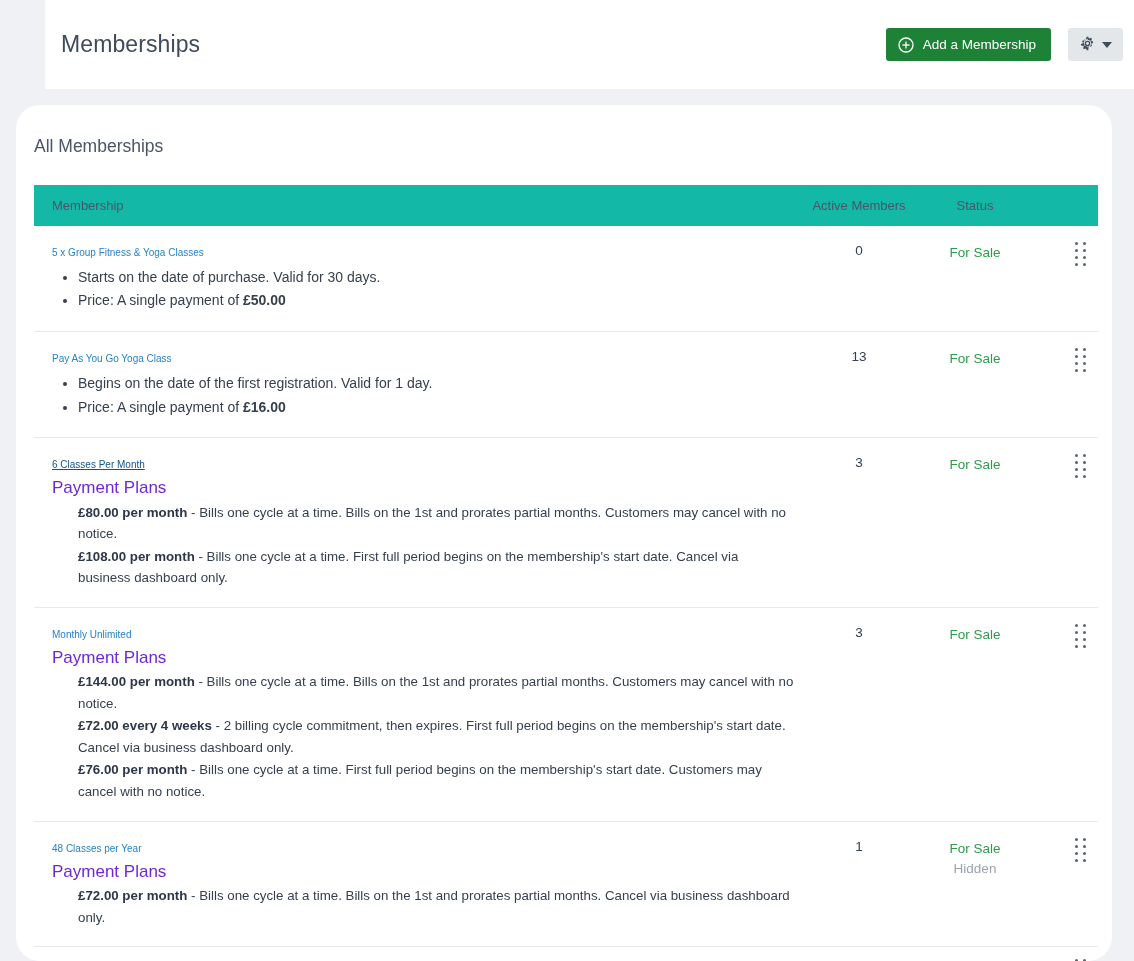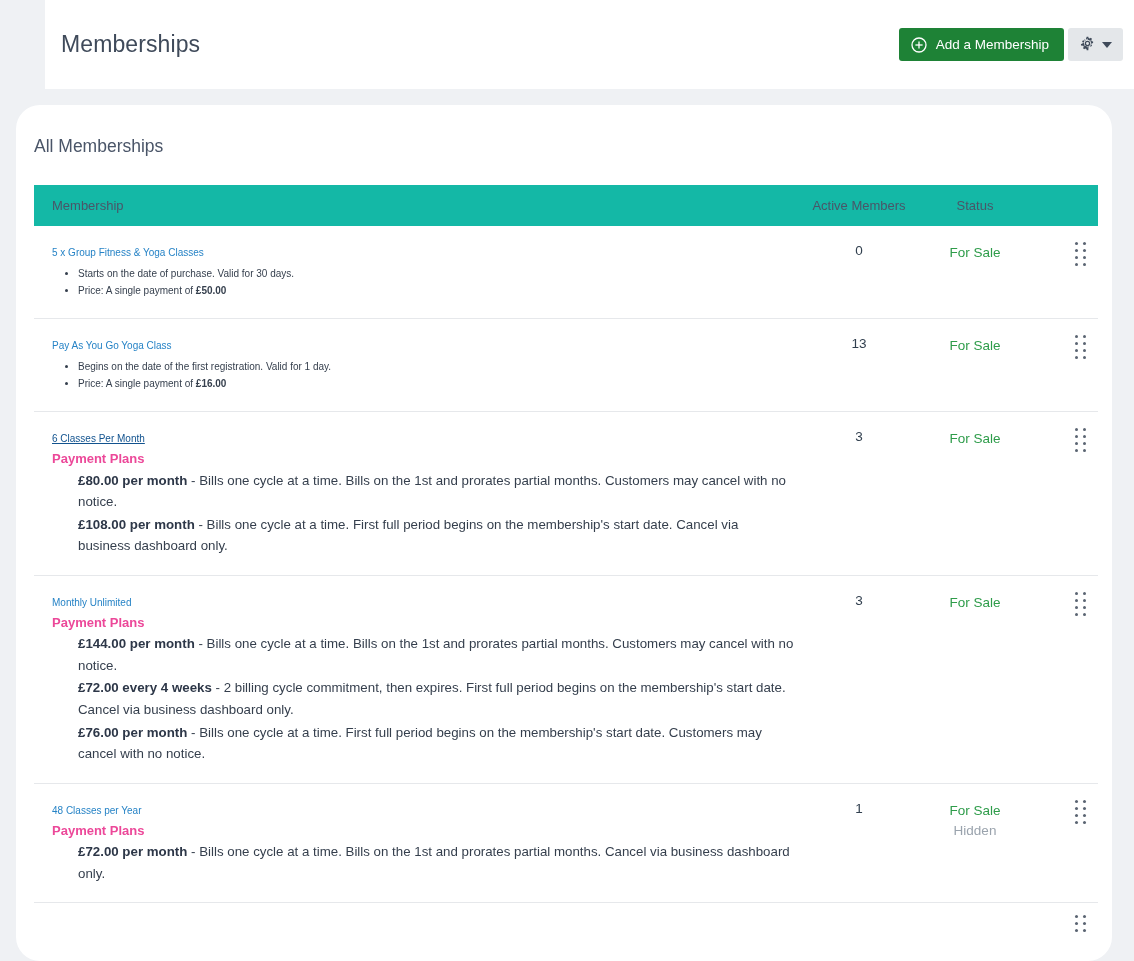--- a/index.html
+++ b/index.html
@@ -17,21 +17,21 @@
     position: absolute; left: 16px; top: 0; width: 1096px; height: 89px;
     background: #ffffff;
     display: flex; align-items: center; justify-content: space-between;
     padding: 0 18px 0 16px;
     margin-left: 29px;
   }
   .page-title {
     font-size: 23px; color: #3f4a5a; font-weight: 400;
     letter-spacing: 0.1px; line-height: 1;
   }
-  .header-actions { display: flex; align-items: center; gap: 4px; justify-content: flex-end; }
+  .header-actions { display: flex; align-items: center; gap: 17px; justify-content: flex-end; }
   .btn-primary {
     display: inline-flex; align-items: center; gap: 9px;
     background: #1e8236; color: #ffffff;
     border: none; border-radius: 3px;
     height: 33px; padding: 0 15px 0 12px;
     font-size: 13.5px; font-family: "Liberation Sans", sans-serif;
     cursor: pointer; white-space: nowrap;
   }
   .plus-icon {
     width: 16px; height: 16px; flex: 0 0 16px;
@@ -93,27 +93,27 @@
   .status-hidden { color: #9aa3ad; display: block; line-height: 1.5; }
 
   .m-link {
     font-size: 10px; color: #2683c6; text-decoration: none;
     display: inline-block; line-height: 1.35; text-align: center;
   }
   .m-link.hovered { color: #12538f; text-decoration: underline; }
 
   .bullets {
     margin: 6px 0 0 0; padding: 0 0 0 26px;
-    font-size: 10px; color: #353f4d; line-height: 1.62;
+    font-size: 14px; color: #353f4d; line-height: 1.62;
   }
   .bullets li { margin: 0; padding: 0 0 1px 0; }
   .bullets b { font-weight: bold; }
 
   .plans-title {
-    font-size: 13px; color: #ec4899; font-weight: bold;
+    font-size: 17px; color: #6d28d9; font-weight: normal;
     margin: 3px 0 0 0; line-height: 1.5;
   }
   .plan {
     font-size: 13.3px; color: #353f4d; line-height: 1.62;
     margin: 1px 0 0 26px;
   }
   .plan b { font-weight: bold; color: #2d3748; }
 
   
   .handle {

